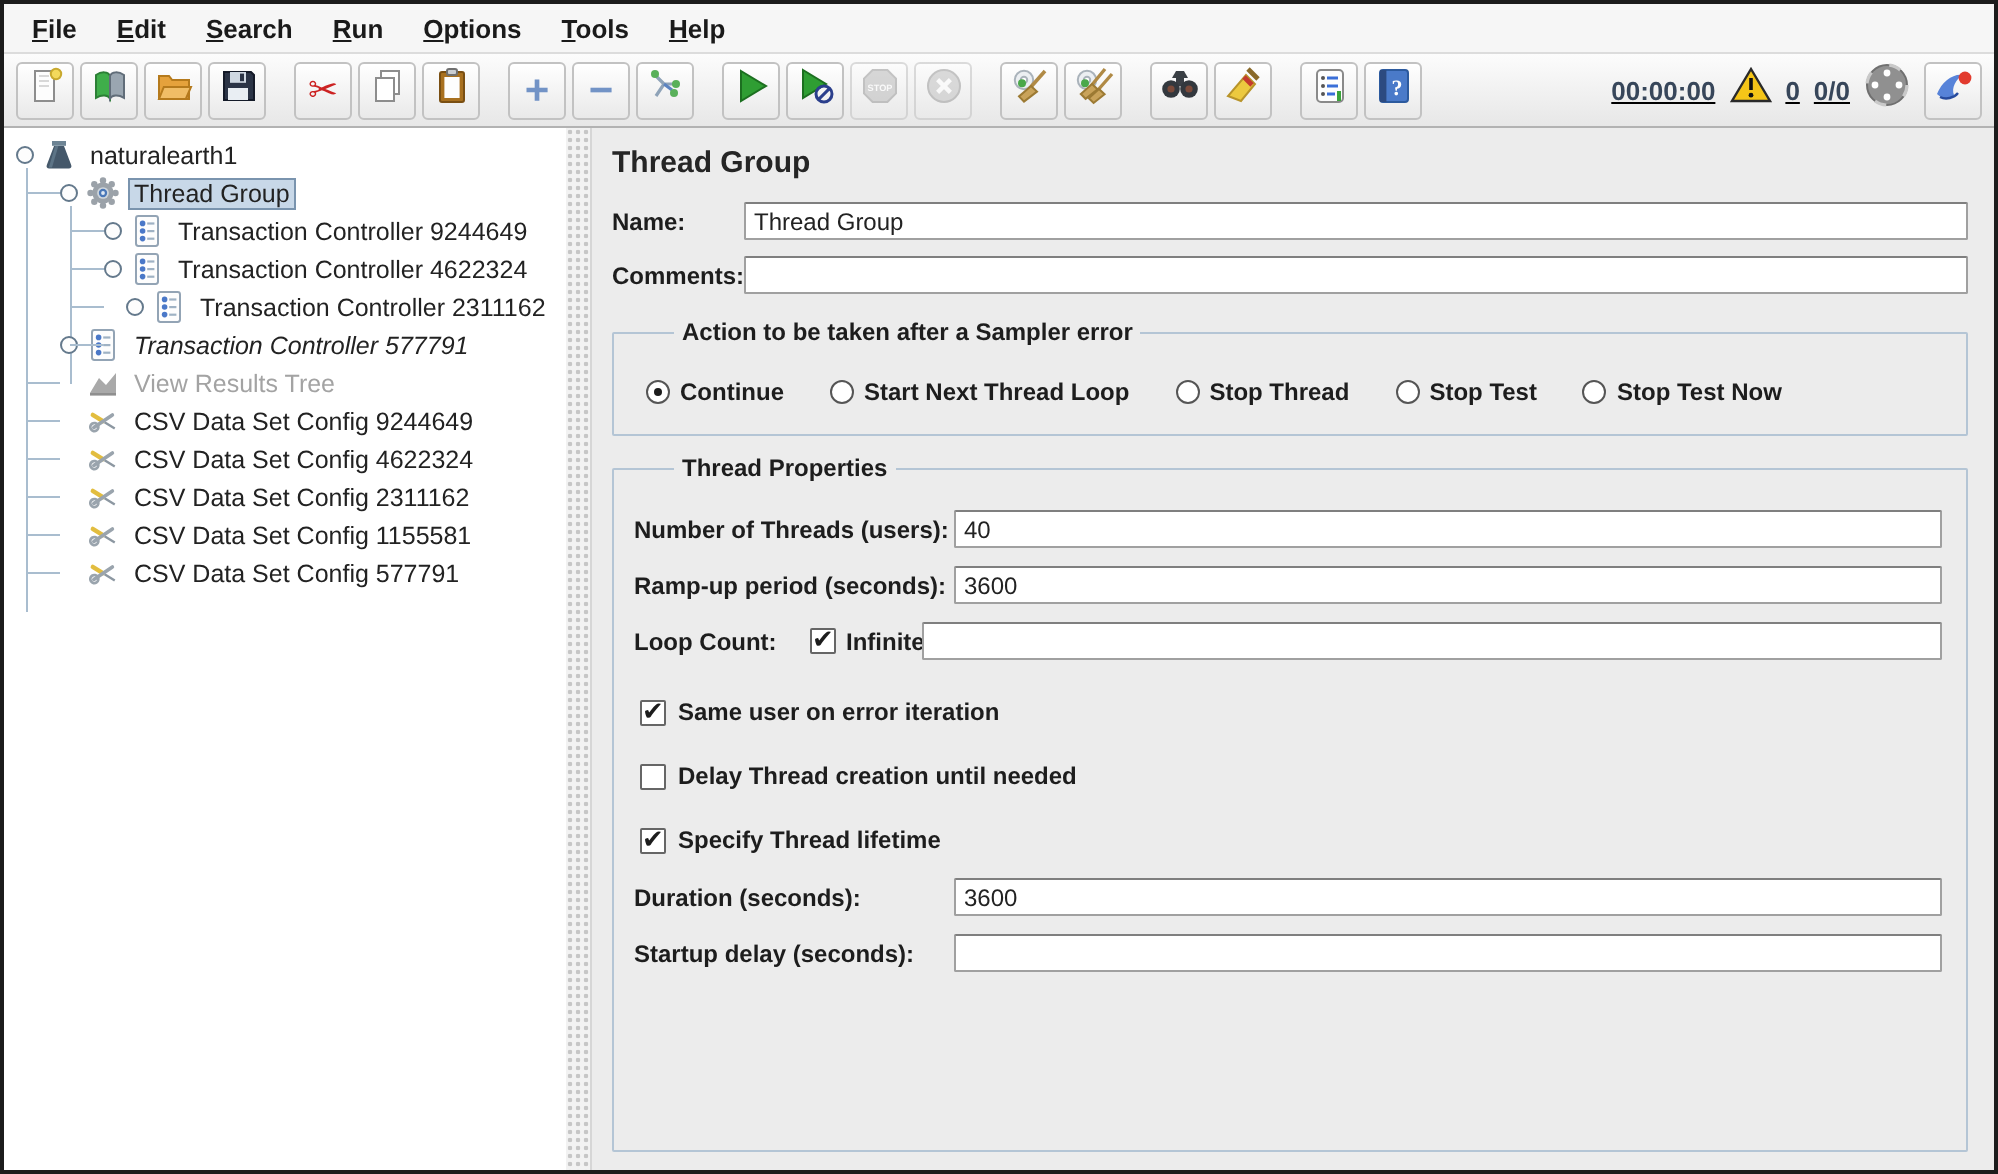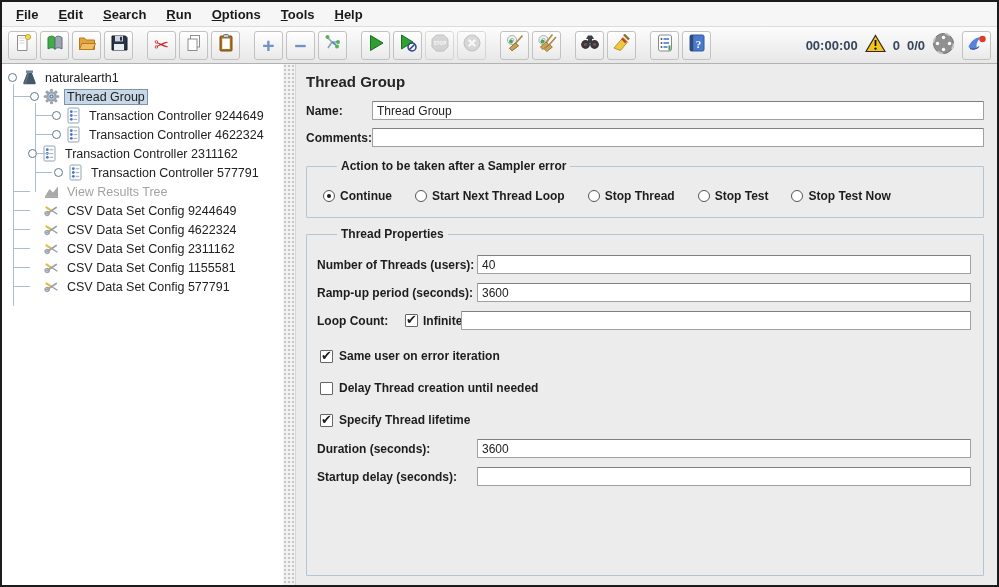--- a/index.html
+++ b/index.html
@@ -23,21 +23,21 @@
     border-bottom:1px solid #b2b2b2; display:flex; align-items:center;
     padding:0 6px; gap:3px;
   }
   .tb-btn {
     width:29px; height:29px; border:1px solid #c2c2c2; border-radius:3px;
     background:linear-gradient(#ffffff,#e9e9e9); box-shadow:inset 0 1px 0 #fff;
     display:flex; align-items:center; justify-content:center; cursor:pointer;
   }
   .tb-btn.disabled { opacity:.55; filter:grayscale(1); cursor:default; }
   .tb-sep { width:8px; }
-  .tb-status { margin-left:auto; display:flex; align-items:center; gap:7px; }
+  .tb-status { margin-left:auto; display:flex; align-items:center; gap:7px;text-decoration:underline; }
   .tb-timer, .tb-count, .tb-ratio { font-size:13px; font-weight:bold; color:#37465a; }
   .cut-glyph { color:#cc2222; font-size:18px; line-height:1; }
   .plusminus { color:#7293c6; font-weight:bold; font-size:21px; line-height:1; }
   
   .content { display:flex; height:521px; }
   .tree-panel {
     width:281px; background:#ffffff; position:relative; padding-top:4px; overflow:hidden;
   }
   .guide { position:absolute; width:1px; background:#a9bdcf; }
   .tree-row { height:19px; display:flex; align-items:center; position:relative; cursor:pointer; }
@@ -352,37 +352,37 @@
                 <circle cx="6.3" cy="4.7" r="1.4" fill="#4a78c8"></circle>
                 <circle cx="6.3" cy="8.5" r="1.4" fill="#4a78c8"></circle>
                 <circle cx="6.3" cy="12.3" r="1.4" fill="#4a78c8"></circle>
                 <rect x="8.6" y="4.2" width="3.6" height="1.1" fill="#9fb2c4"></rect>
                 <rect x="8.6" y="8" width="3.6" height="1.1" fill="#9fb2c4"></rect>
                 <rect x="8.6" y="11.8" width="3.6" height="1.1" fill="#9fb2c4"></rect>
               </svg>
   </span>
             <span class="tree-label">Transaction Controller 4622324</span>
           </div>
-          <div class="tree-row" style="padding-left: 26px;">
+          <div class="tree-row" style="padding-left: 61px;">
             <span class="tree-stub" style="left: 33px;"></span>
             <span class="tree-handle"></span>
             <span class="tree-icon">
     <svg viewBox="0 0 17 17">
                 <rect x="3" y="1" width="11" height="15" rx="1.2" fill="#fdfdfd" stroke="#93a4b5"></rect>
                 <circle cx="6.3" cy="4.7" r="1.4" fill="#4a78c8"></circle>
                 <circle cx="6.3" cy="8.5" r="1.4" fill="#4a78c8"></circle>
                 <circle cx="6.3" cy="12.3" r="1.4" fill="#4a78c8"></circle>
                 <rect x="8.6" y="4.2" width="3.6" height="1.1" fill="#9fb2c4"></rect>
                 <rect x="8.6" y="8" width="3.6" height="1.1" fill="#9fb2c4"></rect>
                 <rect x="8.6" y="11.8" width="3.6" height="1.1" fill="#9fb2c4"></rect>
               </svg>
   </span>
             <span class="tree-label">Transaction Controller 2311162</span>
           </div>
-          <div class="tree-row" style="padding-left: 52px;">
+          <div class="tree-row" style="padding-left: 28px; font-style: italic;">
             <span class="tree-stub" style="left: 33px;"></span>
             <span class="tree-handle"></span>
             <span class="tree-icon">
     <svg viewBox="0 0 17 17">
                 <rect x="3" y="1" width="11" height="15" rx="1.2" fill="#fdfdfd" stroke="#93a4b5"></rect>
                 <circle cx="6.3" cy="4.7" r="1.4" fill="#4a78c8"></circle>
                 <circle cx="6.3" cy="8.5" r="1.4" fill="#4a78c8"></circle>
                 <circle cx="6.3" cy="12.3" r="1.4" fill="#4a78c8"></circle>
                 <rect x="8.6" y="4.2" width="3.6" height="1.1" fill="#9fb2c4"></rect>
                 <rect x="8.6" y="8" width="3.6" height="1.1" fill="#9fb2c4"></rect>

